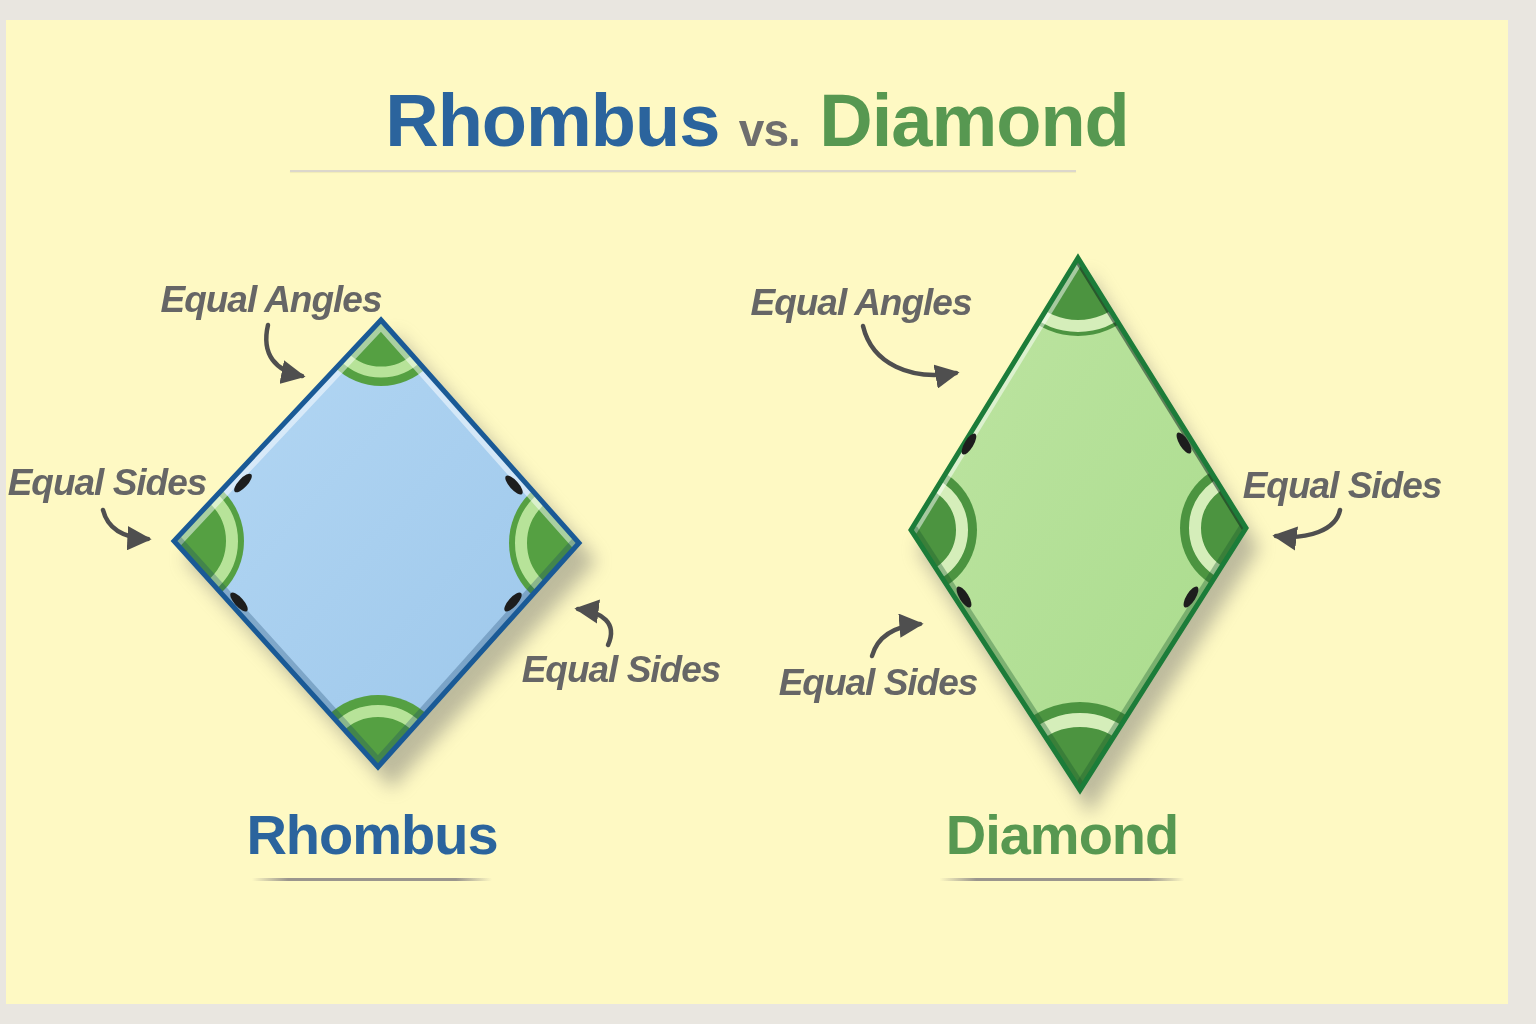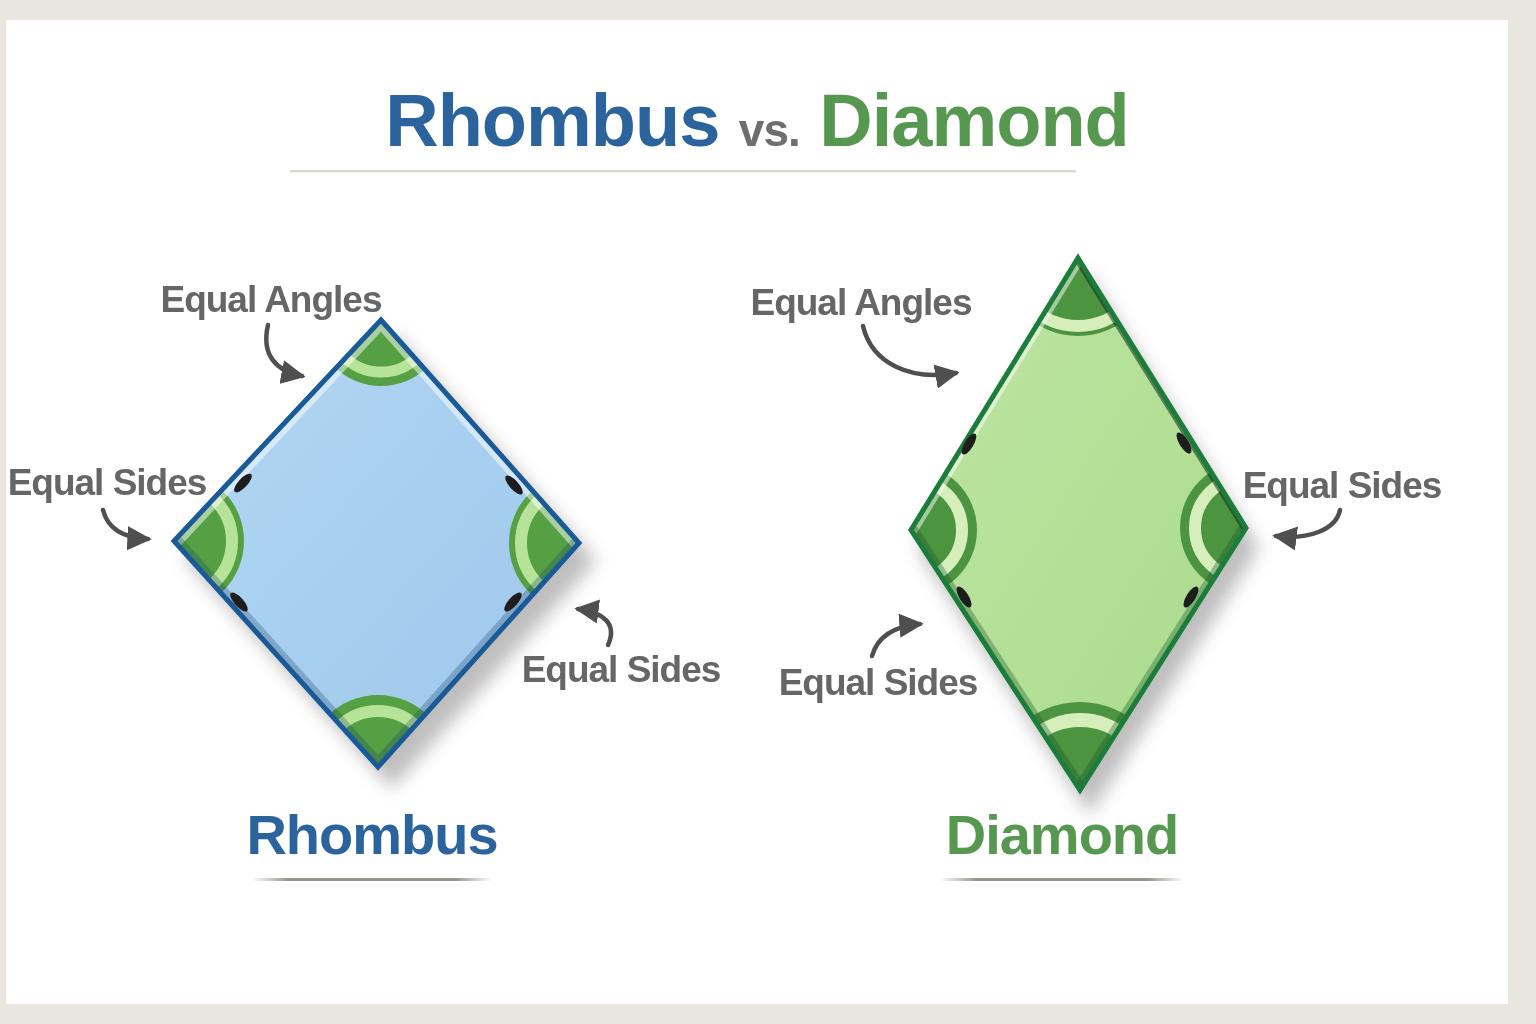--- a/index.html
+++ b/index.html
@@ -4,39 +4,39 @@
 <style>
   html,body{margin:0;padding:0;}
   body{
     width:1536px;height:1024px;overflow:hidden;
     background:#E9E6E0;
     font-family:"Liberation Sans", sans-serif;
   }
   .stage{position:relative;width:1536px;height:1024px;}
   .card{
     position:absolute;left:6px;top:20px;width:1502px;height:984px;
-    background:#ffffff;
+    background:#fef9c3;
   }
   .title{
     position:absolute;top:58px;left:0;width:100%;
     text-align:center;white-space:nowrap;
     font-weight:bold;letter-spacing:-1px;
   }
   .title .t-blue{font-size:74px;color:#2B649D;}
   .title .t-sep{font-size:46px;color:#6E6E6E;margin:0 16px;}
   .title .t-green{font-size:74px;color:#579851;}
   .title-divider{
     position:absolute;top:150px;left:284px;width:786px;height:2px;
     background:#DCD7CB;box-shadow:0 1px 1px rgba(0,0,0,0.06);
   }
   .diagram-svg{position:absolute;left:0;top:0;width:1536px;height:1024px;}
   .ann{
     position:absolute;transform:translate(-50%,-50%);
     font-weight:bold;font-size:37px;color:#666666;
-    letter-spacing:-1px;white-space:nowrap;
+    letter-spacing:-1px;white-space:nowrap;font-style:italic;
   }
   .caption{
     position:absolute;transform:translateX(-50%);
     font-weight:bold;font-size:56px;letter-spacing:-1px;white-space:nowrap;
   }
   .caption.blue{color:#2B649D;}
   .caption.green{color:#579851;}
   .cap-line{
     position:absolute;transform:translateX(-50%);height:3px;
     background:linear-gradient(to right, rgba(150,146,138,0), #9B968D 15%, #9B968D 85%, rgba(150,146,138,0));

